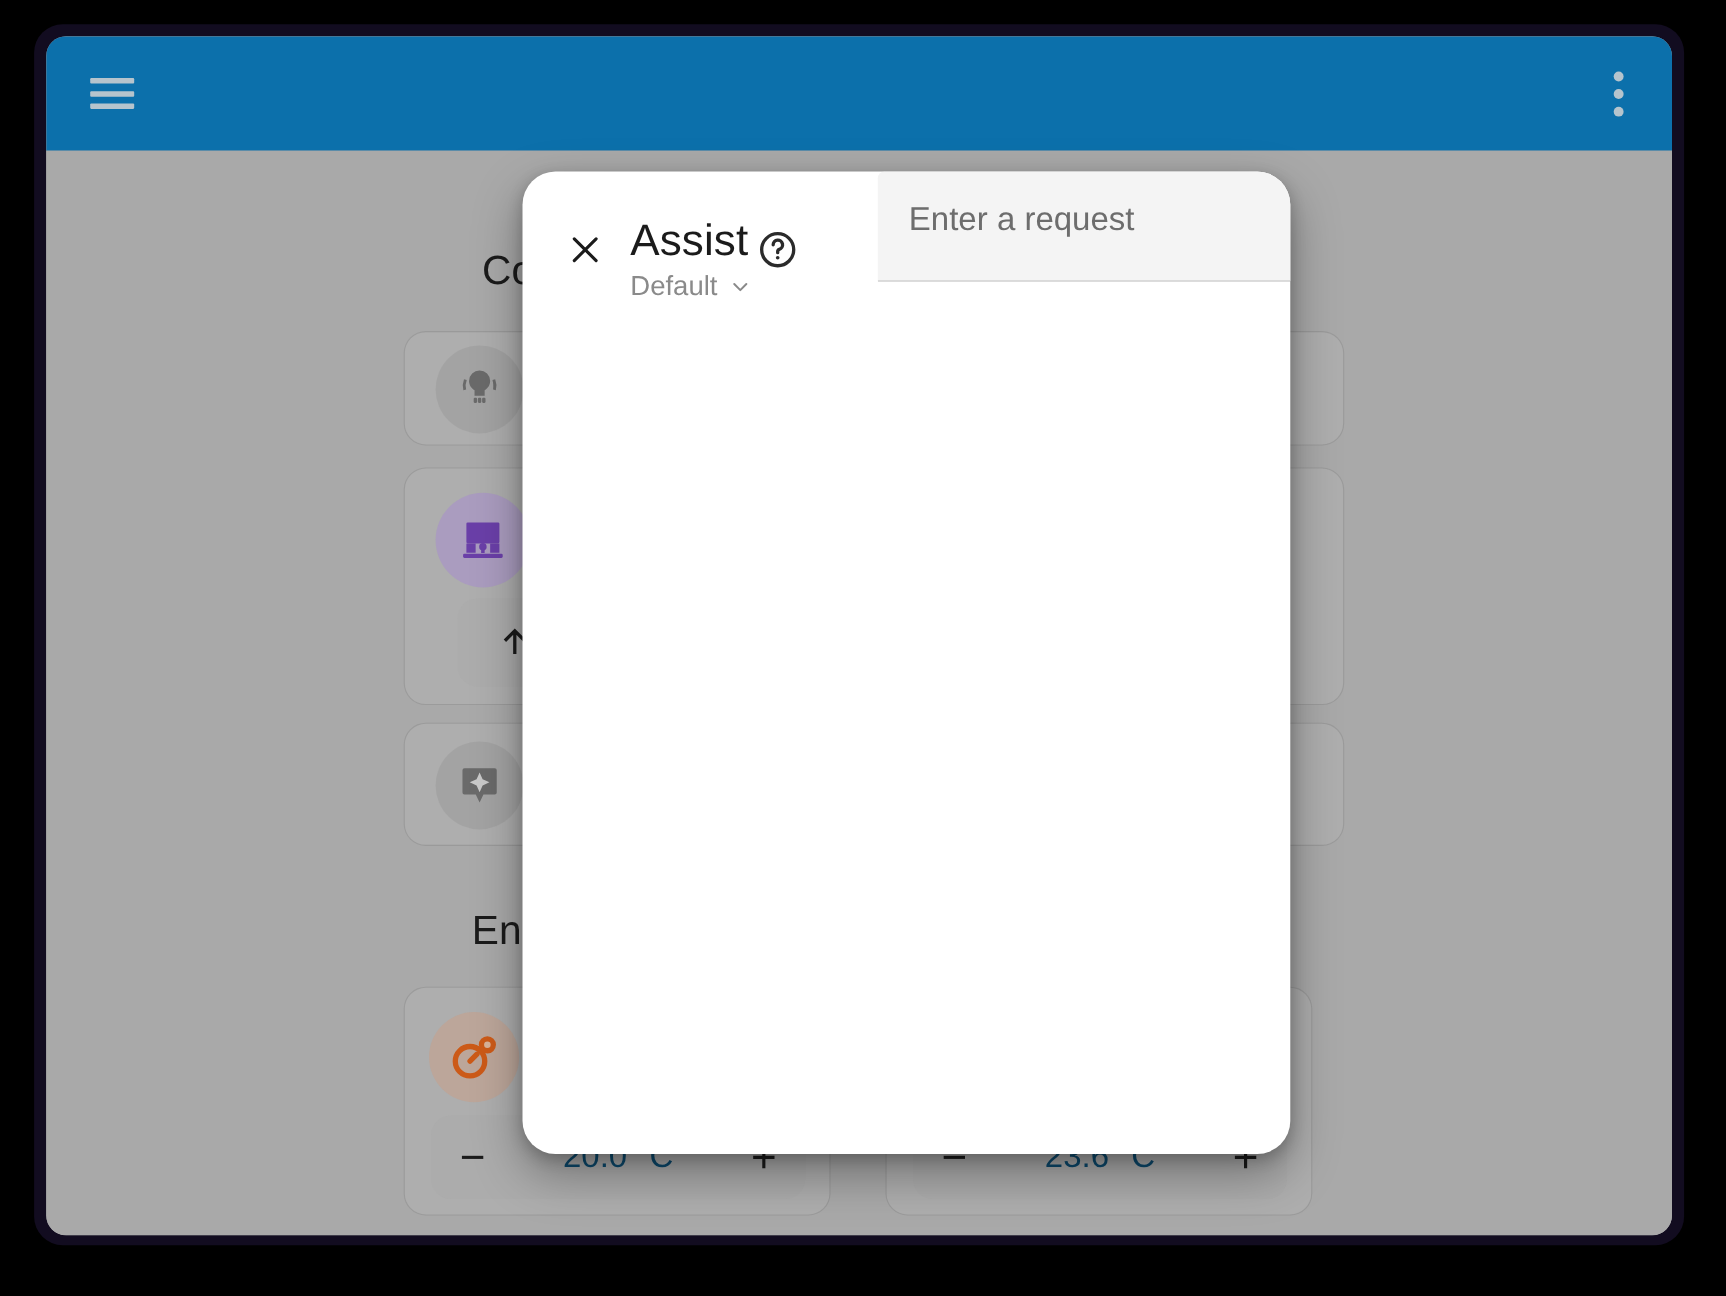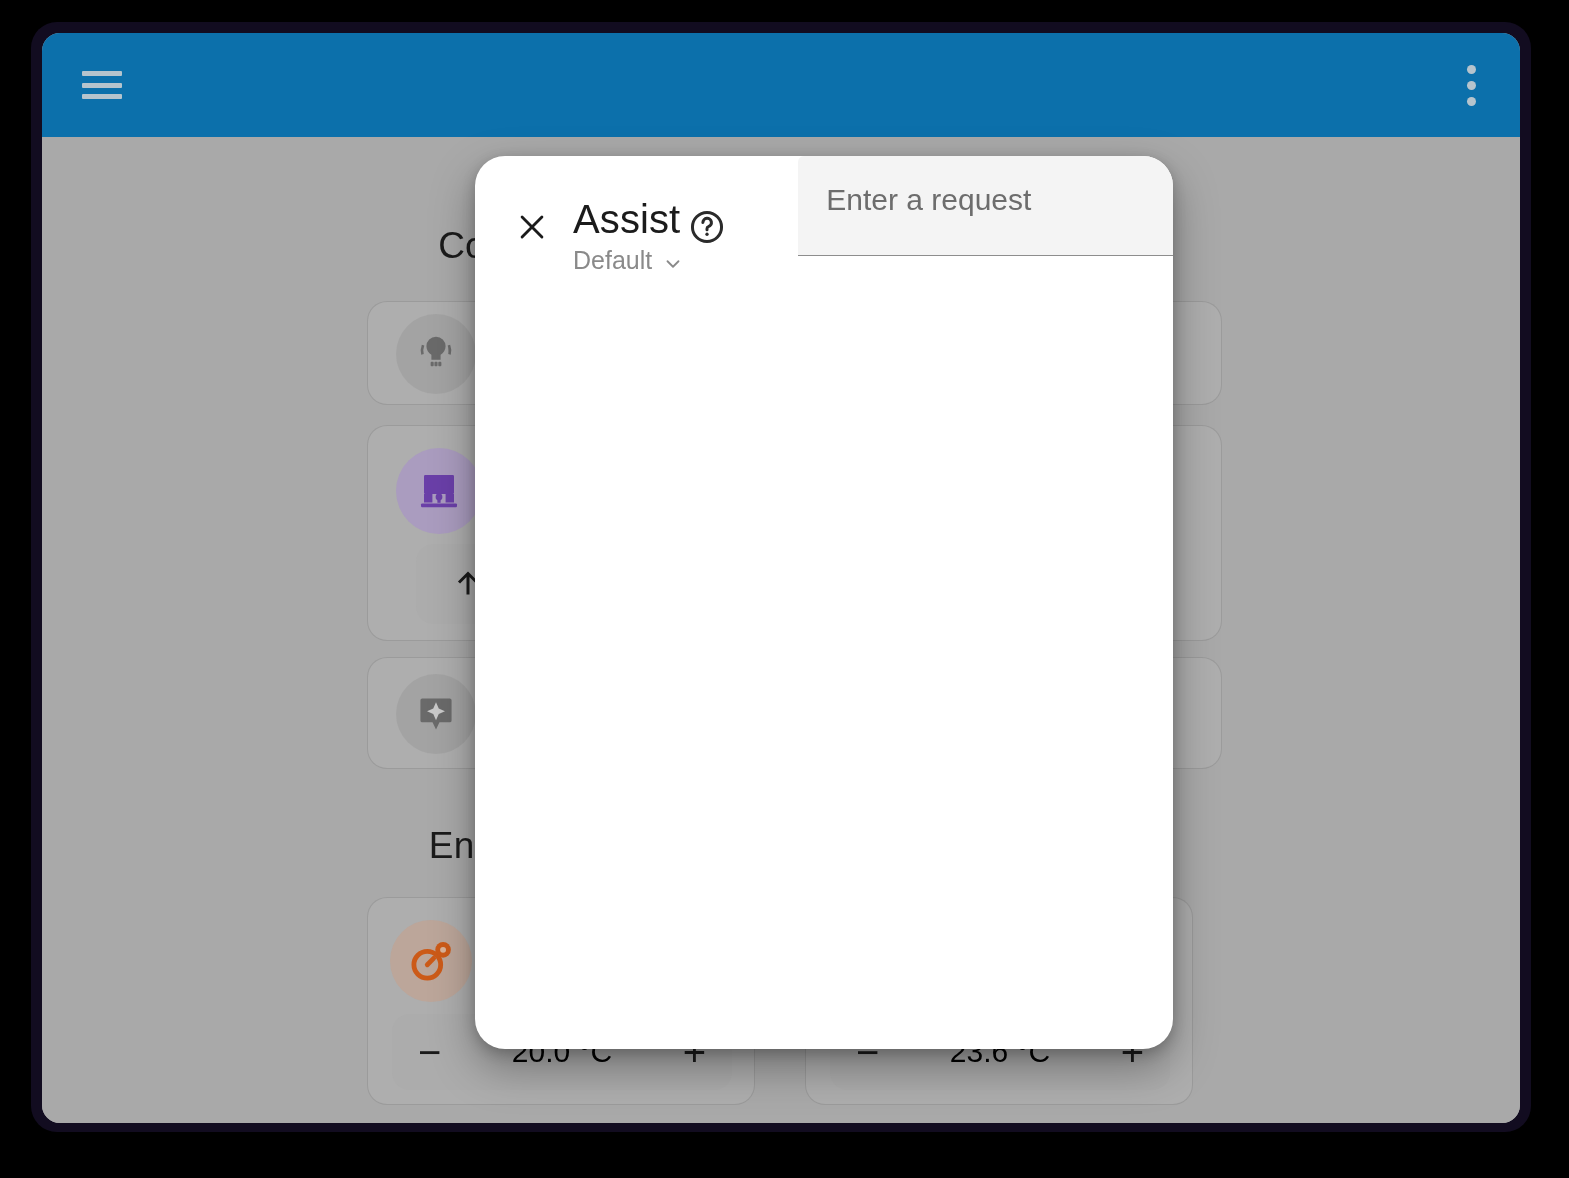--- a/index.html
+++ b/index.html
@@ -157,21 +157,21 @@
     width: 340px;
     height: 76px;
     background: rgba(170,170,170,0.6);
     border-radius: 18px;
     display: flex;
     align-items: center;
     justify-content: space-between;
     padding: 0 26px;
   }
   .therm-sign { font-size: 40px; color: #1b1b1b; line-height: 1; cursor: pointer; }
-  .therm-val  { font-size: 30px; color: #000000; }
+  .therm-val  { font-size: 30px; color: #0c4a6e; }
 
   
   .scrim {
     position: absolute;
     inset: 0;
     background: rgba(0,0,0,0.0);
   }
 
   .assist-dialog {
     position: absolute;
@@ -217,21 +217,21 @@
   .dialog-title {
     font-size: 40px;
     color: #1b1b1b;
     font-weight: 400;
     line-height: 1.05;
     letter-spacing: 0.1px;
   }
 
   .pipeline-row {
     display: flex;
-    align-items: flex-end;
+    align-items: center;
     gap: 10px;
     margin-top: 6px;
     cursor: pointer;
     width: fit-content;
   }
   .pipeline-name {
     font-size: 25px;
     color: #8a8a8a;
   }
 

